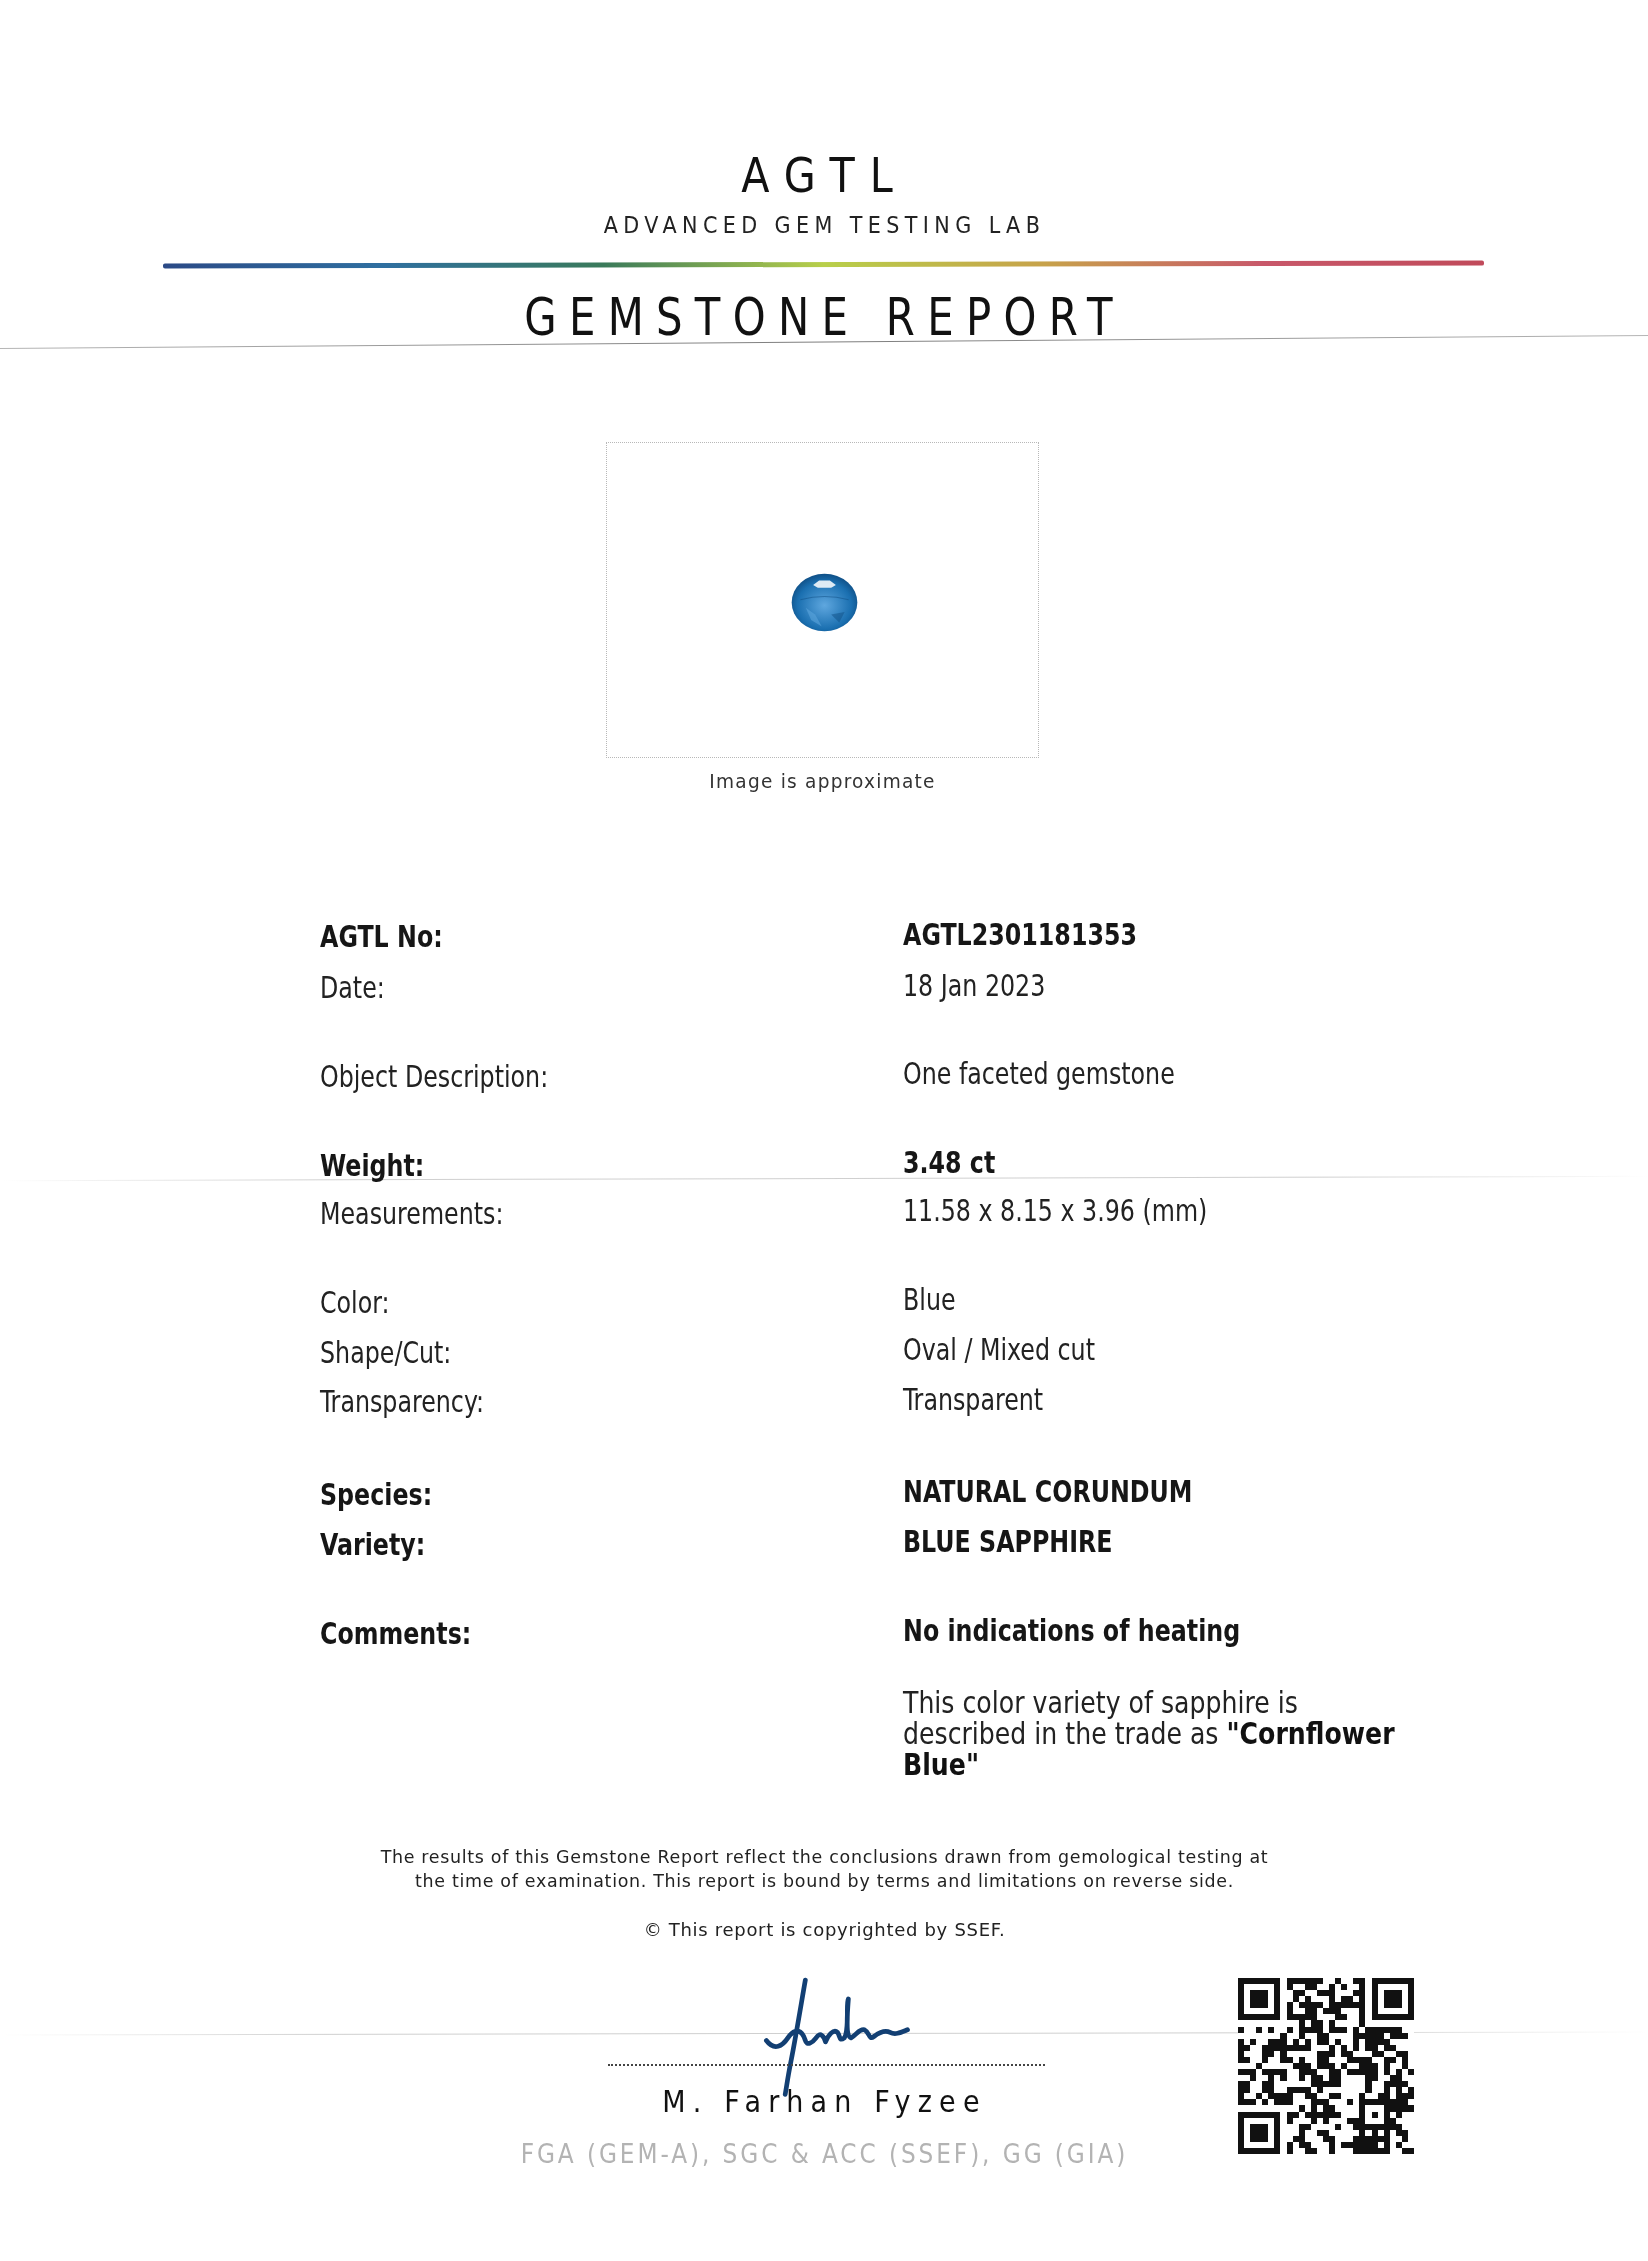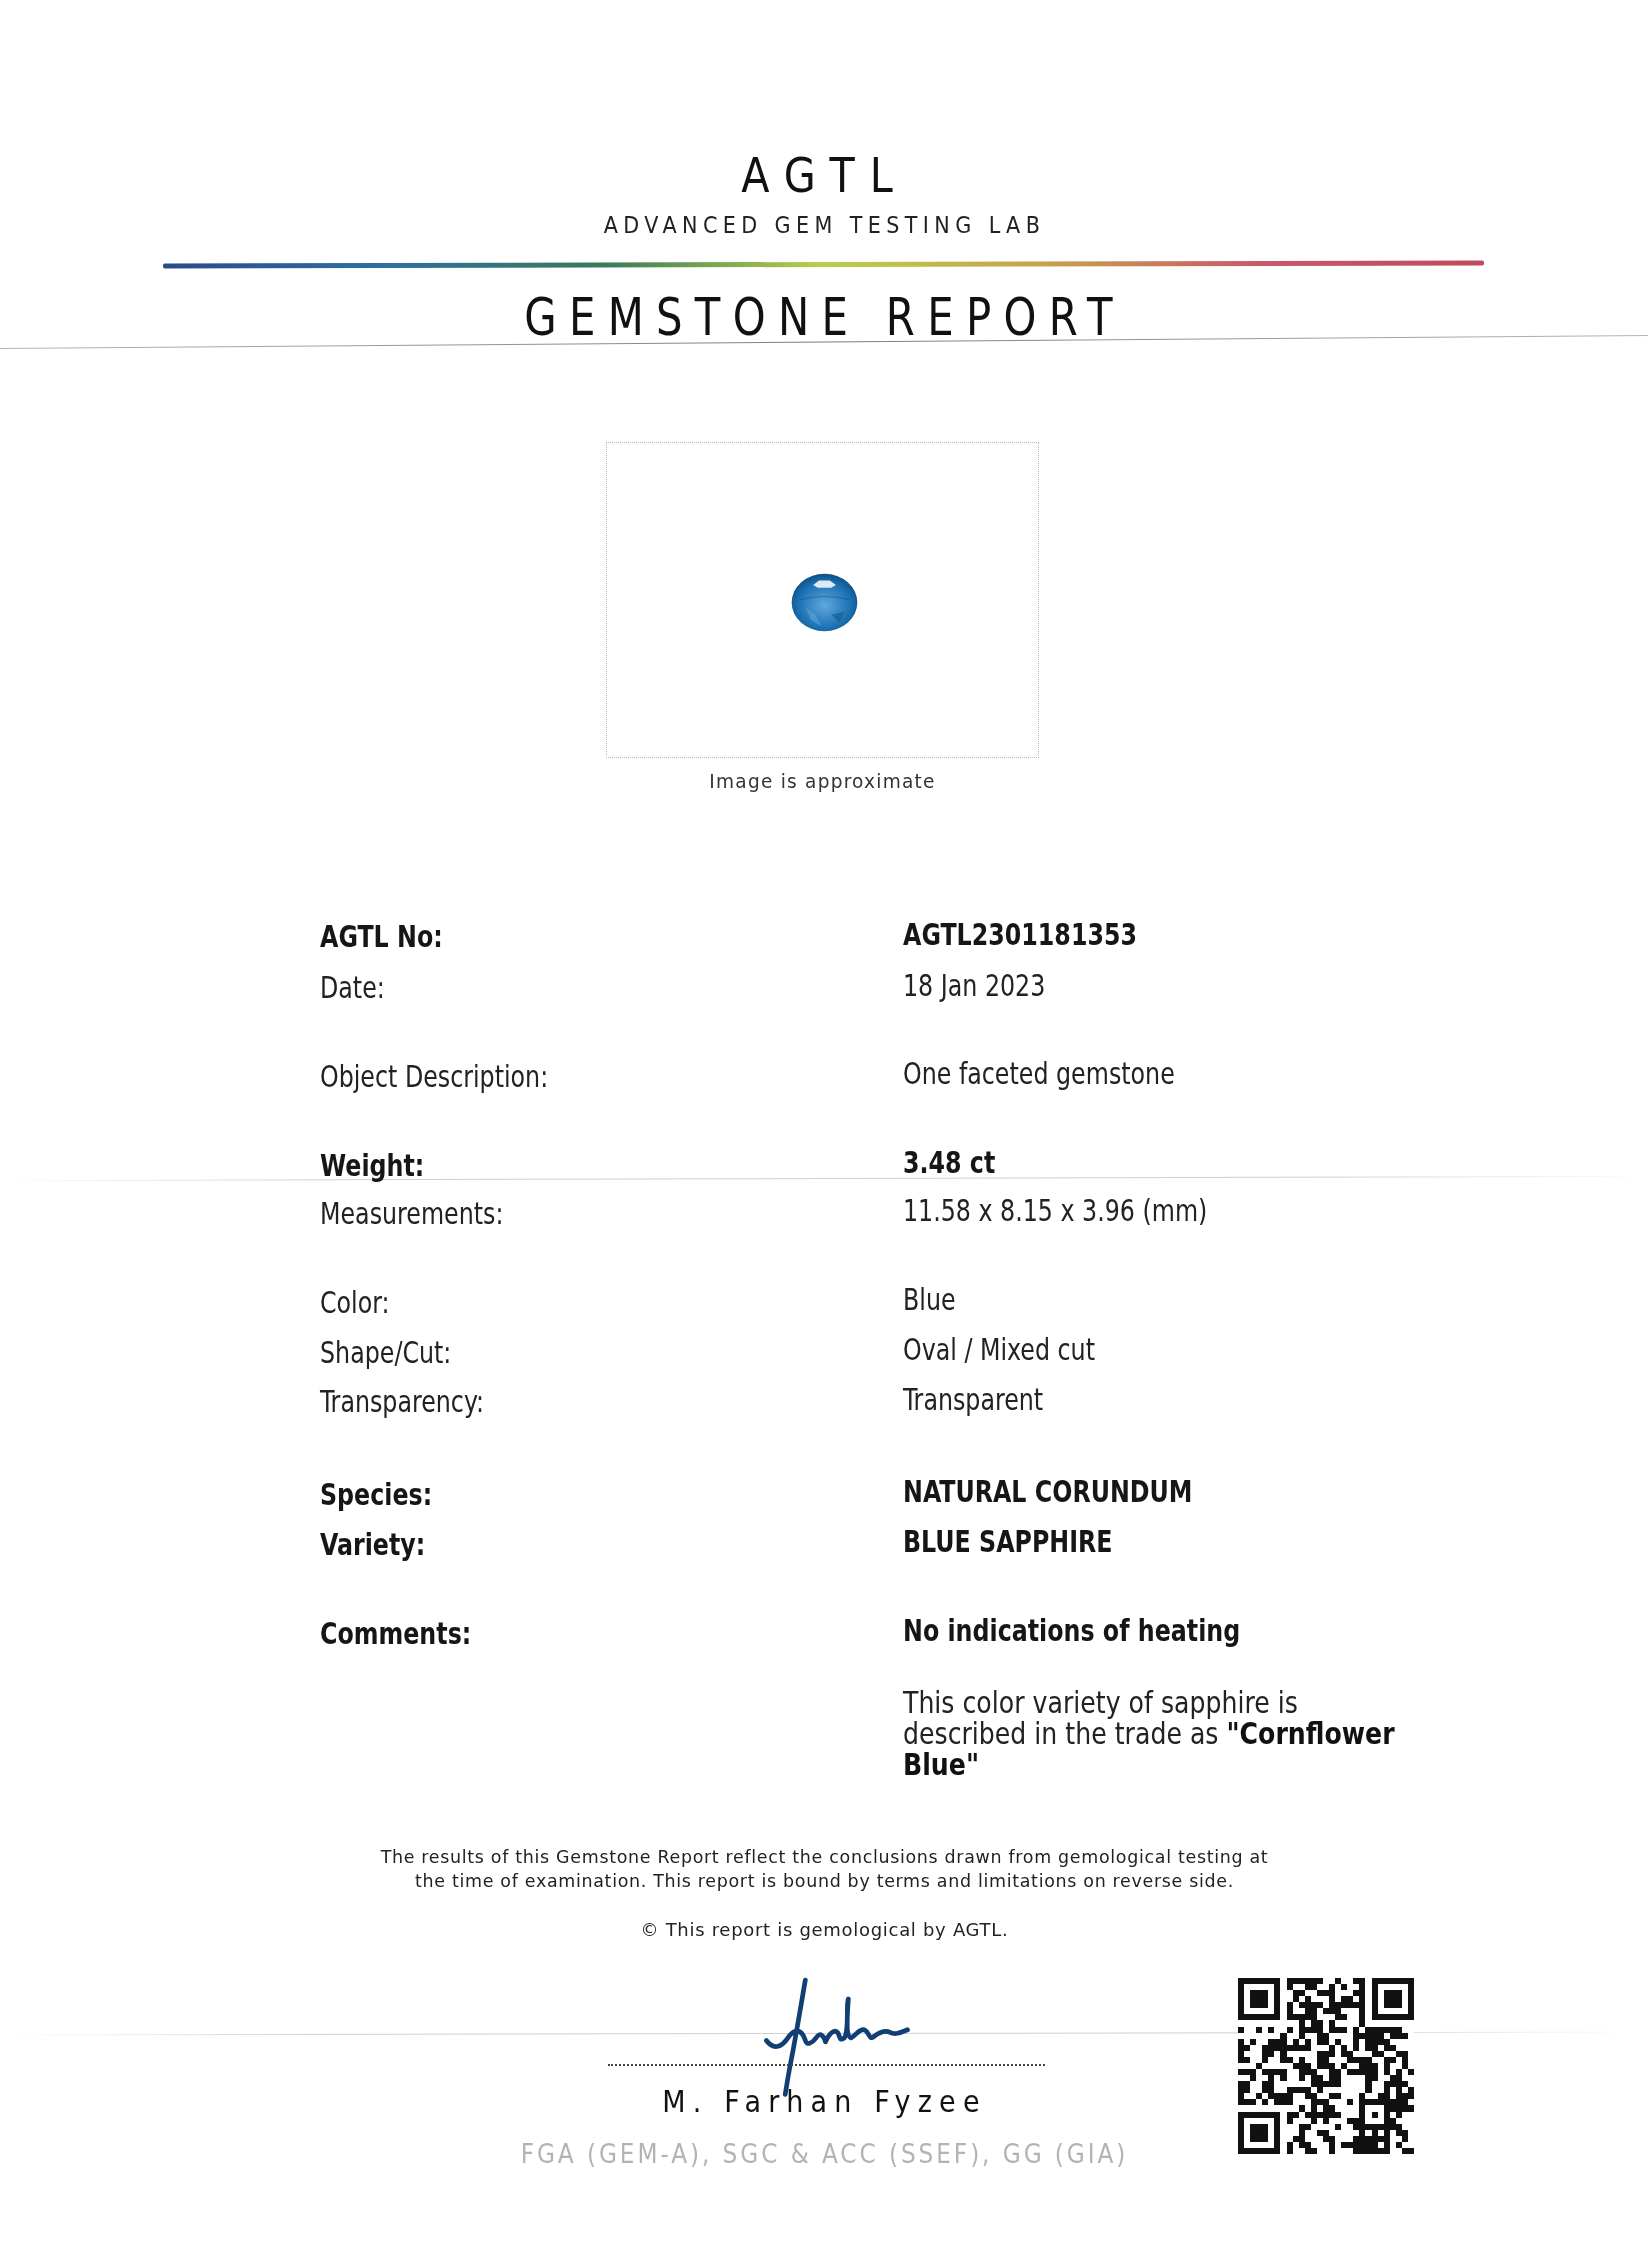--- a/index.html
+++ b/index.html
@@ -214,21 +214,21 @@
 
 <div class="abs label bold" style="top:1619px;">Comments:</div>
 <div class="abs value bold" style="top:1616px;">No indications of heating</div>
 
 <div class="abs comment-note"><span>This color variety of sapphire is described in the trade as </span><span class="emph">"Cornflower Blue"</span></div>
 
 <div class="abs disclaimer">
   <div>The results of this Gemstone Report reflect the conclusions drawn from gemological testing at</div>
   <div>the time of examination. This report is bound by terms and limitations on reverse side.</div>
 </div>
-<div class="abs copyright">© This report is gemological by AGTL.</div>
+<div class="abs copyright">© This report is copyrighted by SSEF.</div>
 
 <svg class="abs sig-svg" viewBox="0 0 290 180">
   <path id="sigPath" d="M118 6 C112 40 104 90 96 130 C92 150 90 165 88 176
            M60 96 C72 112 84 104 92 92 C100 80 112 76 118 96 C120 104 128 100 134 92
            C140 82 146 90 148 98 C152 88 160 78 166 84 C170 90 168 98 176 92
            C184 80 178 40 182 34 C180 60 178 90 186 92 C194 88 198 78 206 80
            C214 84 212 96 220 90 C228 84 236 80 244 84 C252 88 260 84 270 80" fill="none" stroke="#123f73" stroke-width="7" stroke-linecap="round" stroke-linejoin="round"></path>
 </svg>
 <div class="abs sig-line"></div>
 <div class="abs signer">M. Farhan Fyzee</div>

